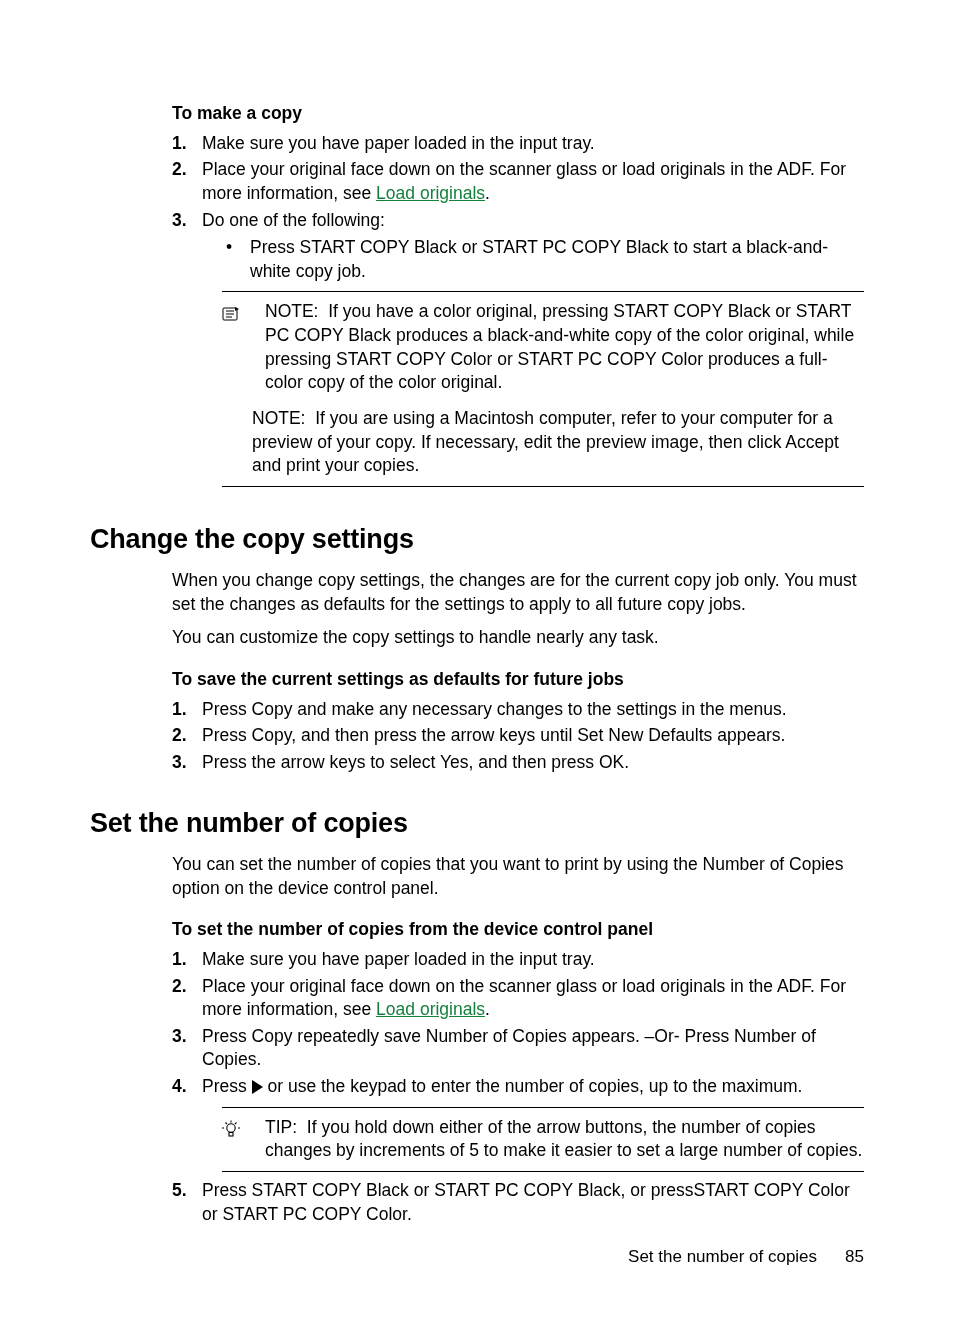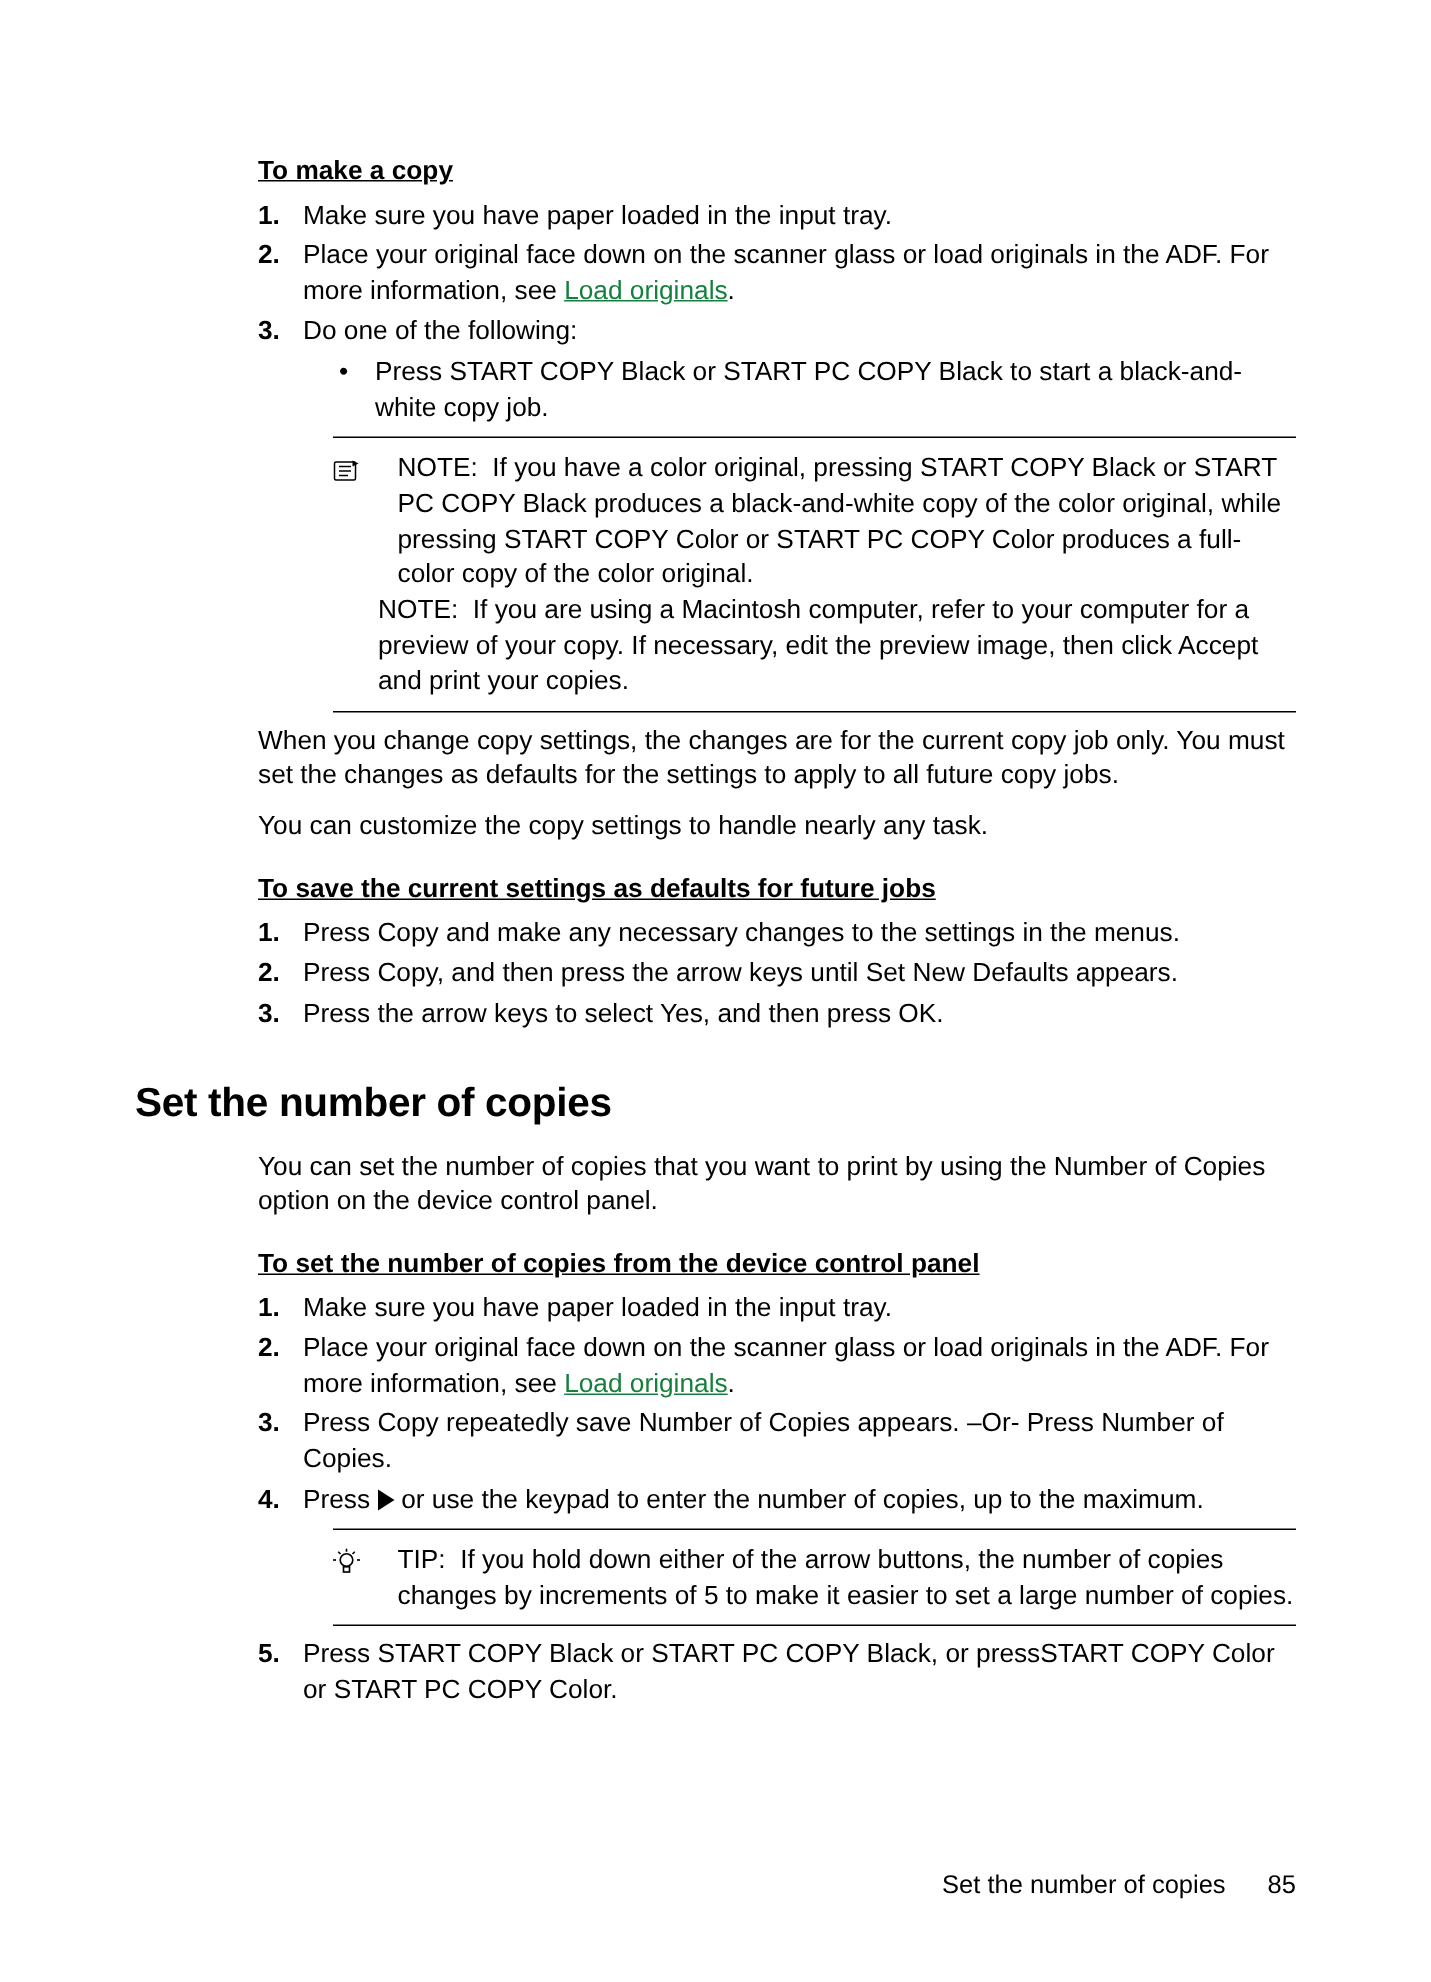--- a/index.html
+++ b/index.html
@@ -24,21 +24,20 @@
       margin: 30px 0 12px 0;
       letter-spacing: -0.2px;
     }
     .body-indent {
       margin-left: 82px;
     }
     p { margin: 0 0 10px 0; }
     .subtitle {
       font-weight: bold;
       margin: 18px 0 6px 0;
-      text-decoration: underline;
     }
     ol.num {
       list-style: none;
       padding: 0;
       margin: 0;
     }
     ol.num > li {
       display: flex;
       margin: 3px 0;
       line-height: 1.35;
@@ -72,21 +71,21 @@
     }
     .callout {
       border-top: 1px solid #000;
       border-bottom: 1px solid #000;
       padding: 8px 0 8px 0;
       margin: 8px 0 4px 20px;
     }
     .callout .row1 { display: flex; gap: 13px; }
     .callout .row1 > .icon { width: 30px; flex-shrink: 0; text-align:left; padding-top:2px;}
     .callout .row1 > .txt { flex: 1; }
-    .callout .extra { margin-left: 30px; }
+    .callout .extra { margin-left: 30px; margin-top: 12px; }
     .strong { font-weight: normal; }
     .tri-icon {
       display: inline-block;
       width: 0; height: 0;
       border-top: 7px solid transparent;
       border-bottom: 7px solid transparent;
       border-left: 11px solid #000;
       vertical-align: -2px;
     }
     .footer {
@@ -136,20 +135,21 @@
             </span>
             <span class="txt"><span class="strong">NOTE:</span>&nbsp;&nbsp;<span>If you have a color original, pressing </span><span class="strong">START COPY Black</span><span> or </span><span class="strong">START PC COPY Black</span><span> produces a black-and-white copy of the color original, while pressing </span><span class="strong">START COPY Color</span><span> or </span><span class="strong">START PC COPY Color</span><span> produces a full-color copy of the color original.</span></span>
           </div>
           <div class="extra"><span class="strong">NOTE:</span>&nbsp;&nbsp;<span>If you are using a Macintosh computer, refer to your computer for a preview of your copy. If necessary, edit the preview image, then click </span><span class="strong">Accept</span><span> and print your copies.</span></div>
         </div>
       </span>
         </li>
     </ol>
   </div>
 
+  <h2 class="sec">Change the copy settings</h2>
   <div class="body-indent">
     <p>When you change copy settings, the changes are for the current copy job only. You must set the changes as defaults for the settings to apply to all future copy jobs.</p>
     <p>You can customize the copy settings to handle nearly any task.</p>
     <p class="subtitle">To save the current settings as defaults for future jobs</p>
     <ol class="num">
       <li>
           <span class="n">1.</span>
           <span class="c"><span>Press </span><span class="strong">Copy</span><span> and make any necessary changes to the settings in the menus.</span></span>
         </li>
       <li>

